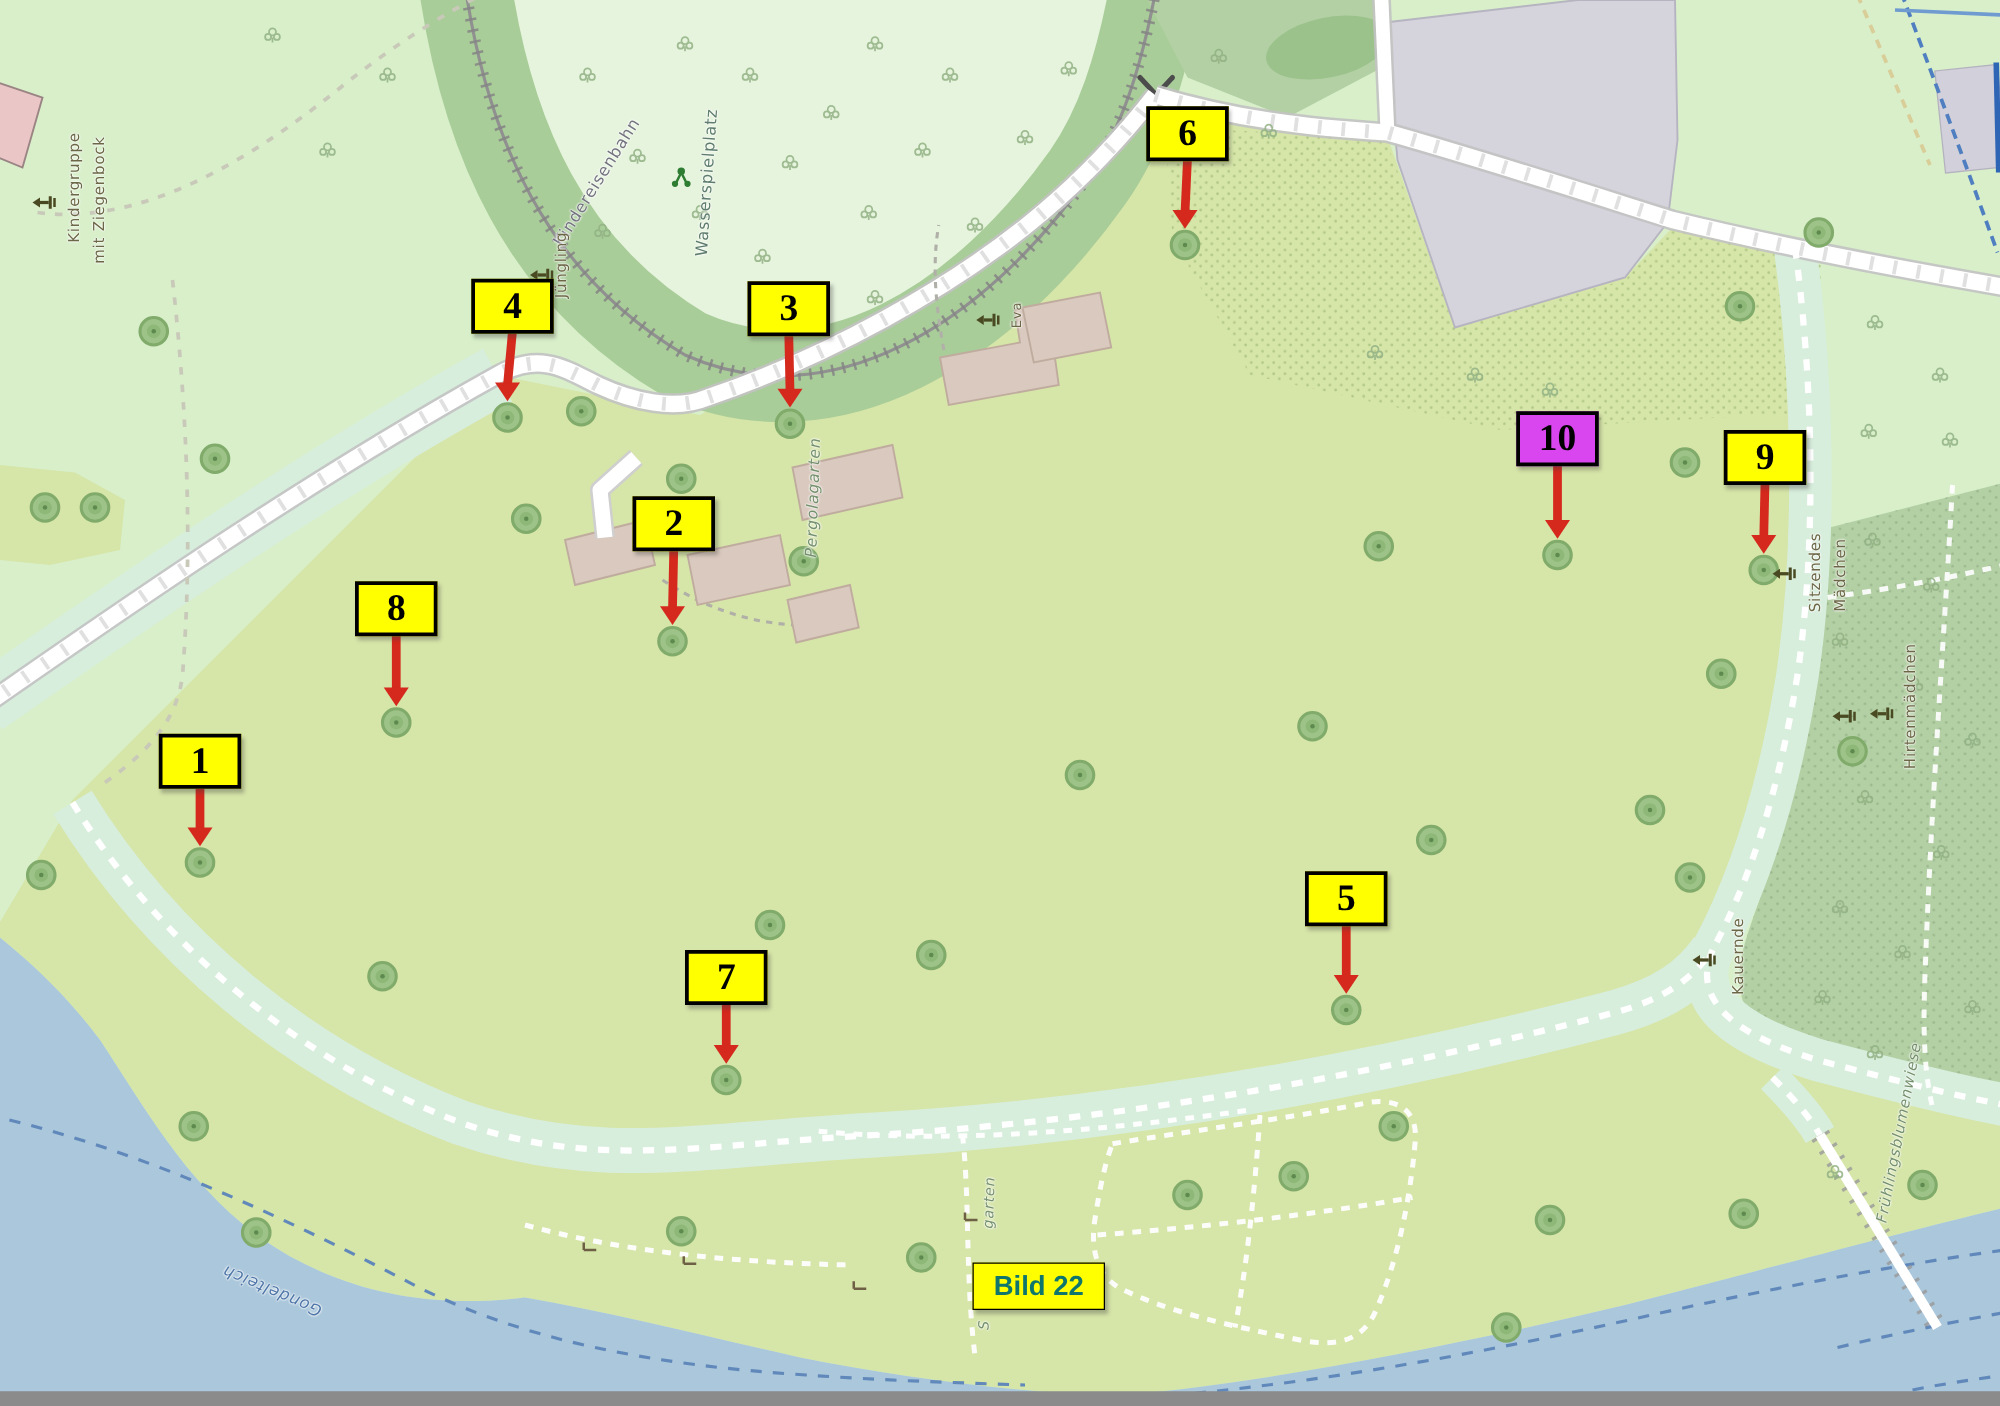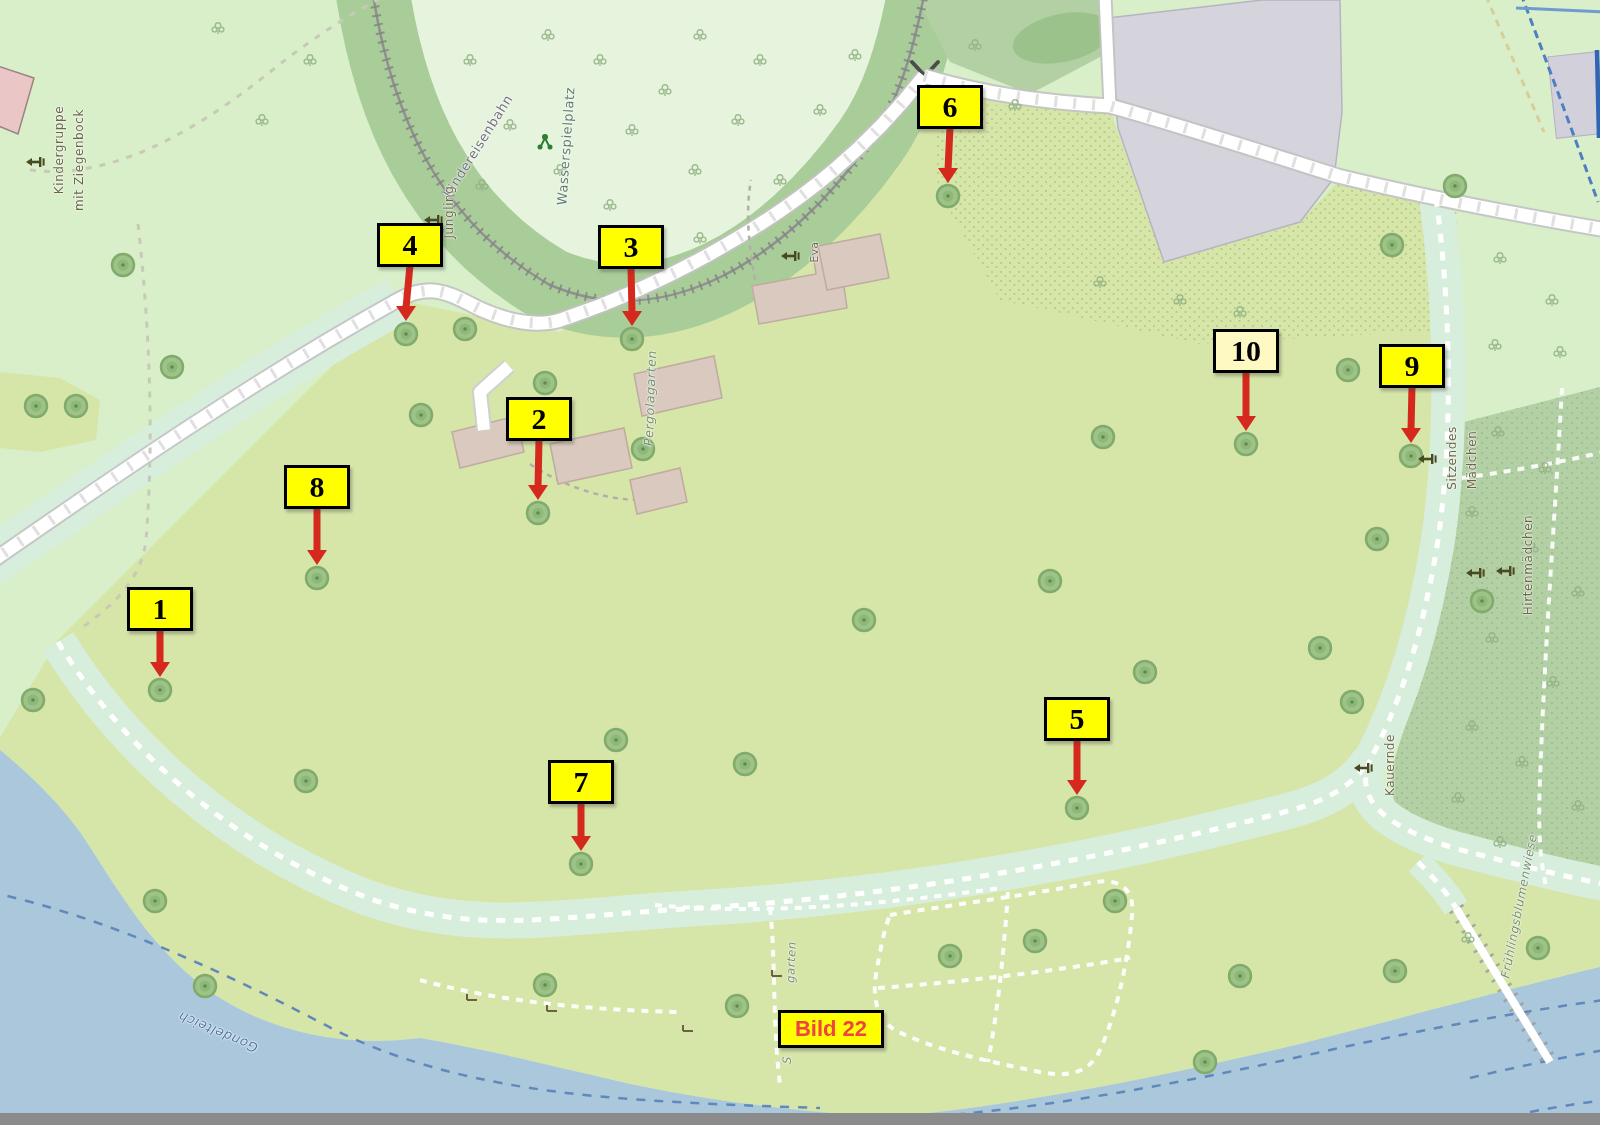--- a/index.html
+++ b/index.html
@@ -8,23 +8,23 @@
   .stage svg{position:absolute;left:0;top:0;}
   #labels-layer,#markers-layer{position:absolute;left:0;top:0;width:100%;height:100%;pointer-events:none;}
   .map-label{position:absolute;white-space:nowrap;letter-spacing:.6px;
              text-shadow:0 0 2px #fff,0 0 2px #fff,0 0 1px #fff;}
   .map-label.it{font-style:italic;}
   .marker-box{position:absolute;display:flex;align-items:center;justify-content:center;
               box-sizing:border-box;border:3px solid #000;
               font-family:"Liberation Serif","DejaVu Serif",serif;font-weight:bold;font-size:30px;
               color:#000;box-shadow:2px 3px 3px rgba(60,60,60,.35);}
   .bild-box{position:absolute;display:flex;align-items:center;justify-content:center;
-            box-sizing:border-box;border:3px solid #4c1d95;
+            box-sizing:border-box;border:1px solid #4c1d95;
             font-family:"Liberation Sans","DejaVu Sans",sans-serif;font-weight:bold;font-size:22px;
-            color:#ef4444;box-shadow:2px 3px 3px rgba(60,60,60,.35);}
+            color:#0f766e;box-shadow:2px 3px 3px rgba(60,60,60,.35);}
 </style>
 </head>
 <body>
 
 <div class="stage">
 <svg width="1600" height="1125" viewBox="0 0 1600 1125">
   <defs>
     <pattern id="dotp" width="9" height="9" patternUnits="userSpaceOnUse">
       <circle cx="2" cy="2" r="1.1" fill="#b2c987"></circle>
           <circle cx="6.5" cy="6" r="1.1" fill="#b2c987"></circle>
@@ -774,16 +774,16 @@
 <div id="markers-layer">
       <div class="marker-box" style="left: 127px; top: 587px; width: 66px; height: 44px; background: rgb(255, 255, 0); border-color: rgb(0, 0, 0);">1</div>
       <div class="marker-box" style="left: 506px; top: 397px; width: 66px; height: 44px; background: rgb(255, 255, 0); border-color: rgb(0, 0, 0);">2</div>
       <div class="marker-box" style="left: 598px; top: 225px; width: 66px; height: 44px; background: rgb(255, 255, 0); border-color: rgb(0, 0, 0);">3</div>
       <div class="marker-box" style="left: 377px; top: 223px; width: 66px; height: 44px; background: rgb(255, 255, 0); border-color: rgb(0, 0, 0);">4</div>
       <div class="marker-box" style="left: 1044px; top: 697px; width: 66px; height: 44px; background: rgb(255, 255, 0); border-color: rgb(0, 0, 0);">5</div>
       <div class="marker-box" style="left: 917px; top: 85px; width: 66px; height: 44px; background: rgb(255, 255, 0); border-color: rgb(0, 0, 0);">6</div>
       <div class="marker-box" style="left: 548px; top: 760px; width: 66px; height: 44px; background: rgb(255, 255, 0); border-color: rgb(0, 0, 0);">7</div>
       <div class="marker-box" style="left: 284px; top: 465px; width: 66px; height: 44px; background: rgb(255, 255, 0); border-color: rgb(0, 0, 0);">8</div>
       <div class="marker-box" style="left: 1379px; top: 344px; width: 66px; height: 44px; background: rgb(255, 255, 0); border-color: rgb(0, 0, 0);">9</div>
-      <div class="marker-box" style="left: 1213px; top: 329px; width: 66px; height: 44px; background: #fef9c3; border-color: rgb(0, 0, 0);">10</div>
+      <div class="marker-box" style="left: 1213px; top: 329px; width: 66px; height: 44px; background: #d946ef; border-color: rgb(0, 0, 0);">10</div>
     </div>
 <div class="bild-box" id="bild-label" style="left: 778px; top: 1010px; width: 106px; height: 38px; background: rgb(255, 255, 0); border-color: rgb(0, 0, 0);">Bild 22</div>
 </div>
 
 </body></html>

